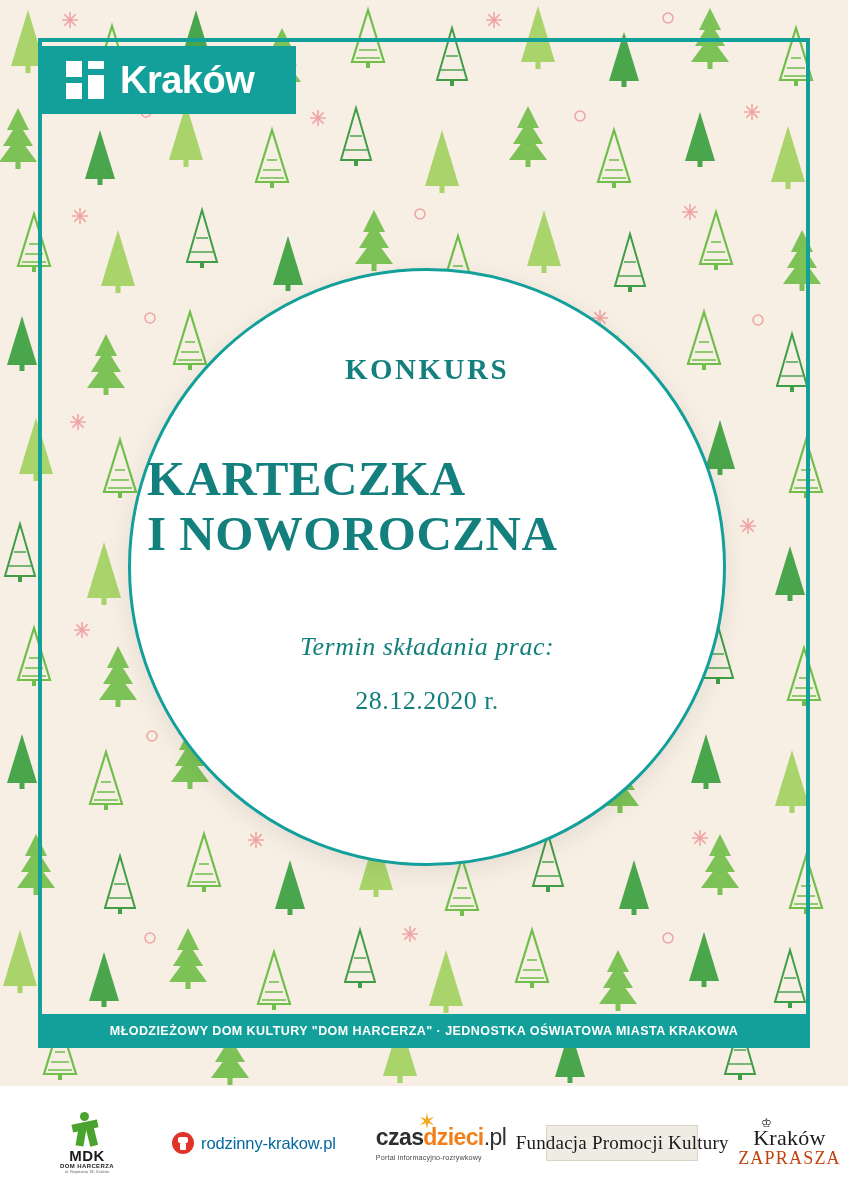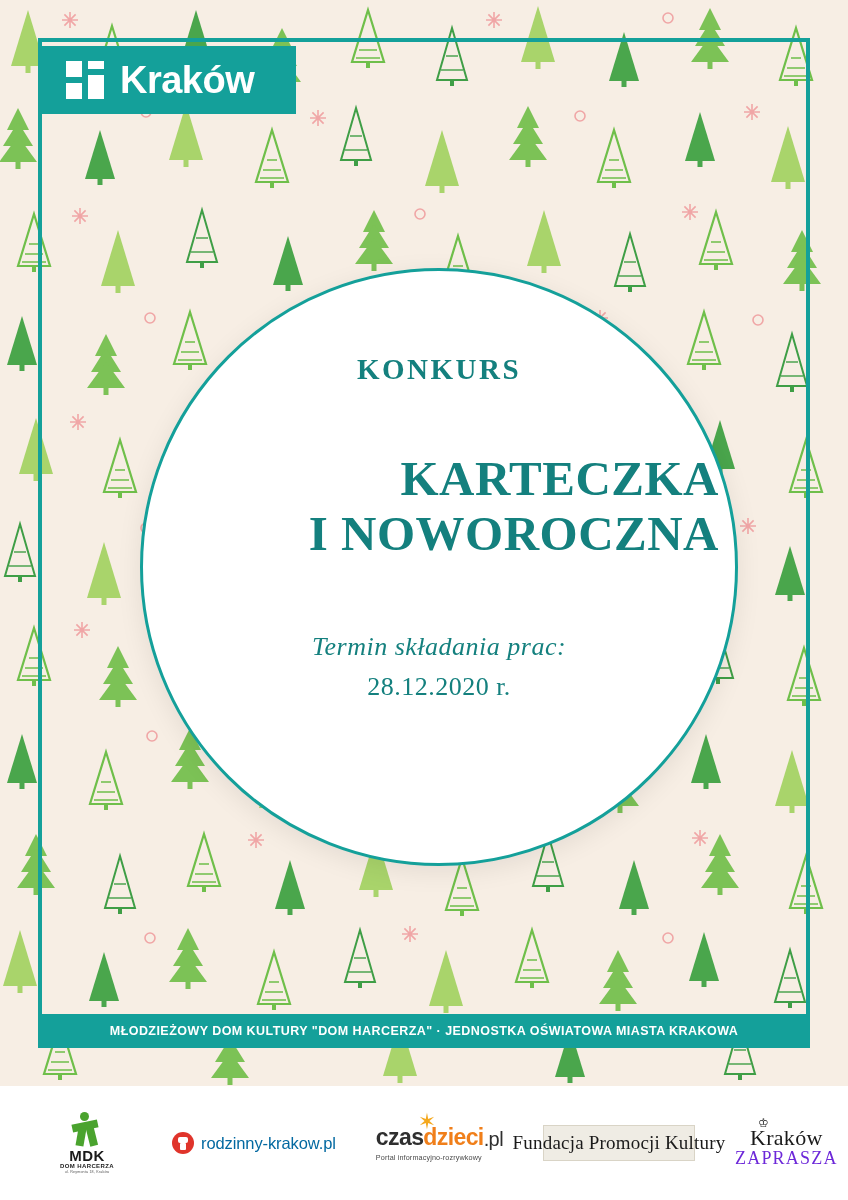--- a/index.html
+++ b/index.html
@@ -86,21 +86,21 @@
     font-weight: 700;
     letter-spacing: -0.5px;
     margin-left: 16px;
     line-height: 1;
     font-family: "Liberation Sans", sans-serif;
   }
 
   
   .circle {
     position: absolute;
-    left: 140px;
+    left: 128px;
     top: 268px;
     width: 598px;
     height: 598px;
     border-radius: 50%;
     background: #ffffff;
     border: 3px solid #14a09a;
     box-shadow: 0 6px 26px rgba(0,0,0,0.08);
     display: flex;
     flex-direction: column;
     align-items: center;
@@ -116,39 +116,39 @@
     font-size: 29px;
     letter-spacing: 2.5px;
   }
 
   .main-title {
     color: #14807e;
     font-family: "Liberation Serif", serif;
     font-weight: 700;
     font-size: 49px;
     line-height: 1.12;
-    text-align: right;
+    text-align: left;
     letter-spacing: 0.5px;
     margin-top: 66px;
     width: 560px;
   }
 
   .deadline-label {
     color: #14807e;
     font-family: "Liberation Serif", serif;
     font-size: 26px;
     font-style: italic;
     margin-top: 70px;
     letter-spacing: 0.5px;
   }
   .deadline-date {
     color: #14807e;
     font-family: "Liberation Serif", serif;
     font-size: 26px;
-    margin-top: 10px;
+    margin-top: 24px;
     letter-spacing: 0.5px;
   }
 
   
   .bottom-bar {
     position: absolute;
     left: 38px;
     top: 1014px;
     width: 772px;
     height: 34px;
@@ -271,21 +271,21 @@
     flex-direction: column;
     align-items: flex-start;
   }
   .czas-top {
     display: flex;
     align-items: flex-end;
     position: relative;
   }
   .czas-a { font-size: 23px; color: #2f2f2f; font-weight: 700; letter-spacing: -0.6px; }
   .czas-b { font-size: 23px; color: #f07f1a; font-weight: 700; letter-spacing: -0.6px; }
-  .czas-c { font-size: 20px; color: #2f2f2f; font-weight: 400; letter-spacing: -0.6px; }
+  .czas-c { font-size: 23px; color: #2f2f2f; font-weight: 400; letter-spacing: -0.6px; }
   .czas-star {
     position: absolute;
     left: 42px;
     top: -13px;
     width: 22px;
     height: 22px;
     color: #f4a81d;
     font-size: 22px;
     line-height: 22px;
   }
@@ -329,21 +329,21 @@
   .zaprasza-k {
     font-family: "Liberation Serif", serif;
     font-size: 22px;
     color: #1a1a1a;
     line-height: 1;
     letter-spacing: 0.3px;
   }
   .zaprasza-z {
     font-family: "Liberation Serif", serif;
     font-size: 18px;
-    color: #6d28d9;
+    color: #c2410c;
     line-height: 1.1;
     letter-spacing: 1.2px;
   }
 </style>
 </head>
 <body>
 
 <div class="poster">
 
   <div class="pattern-area">

